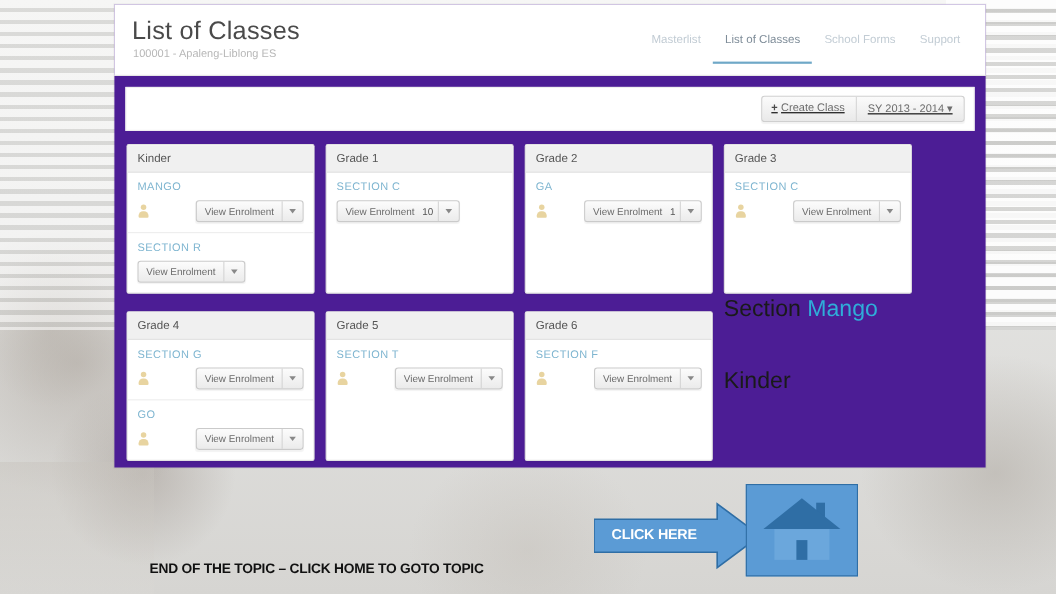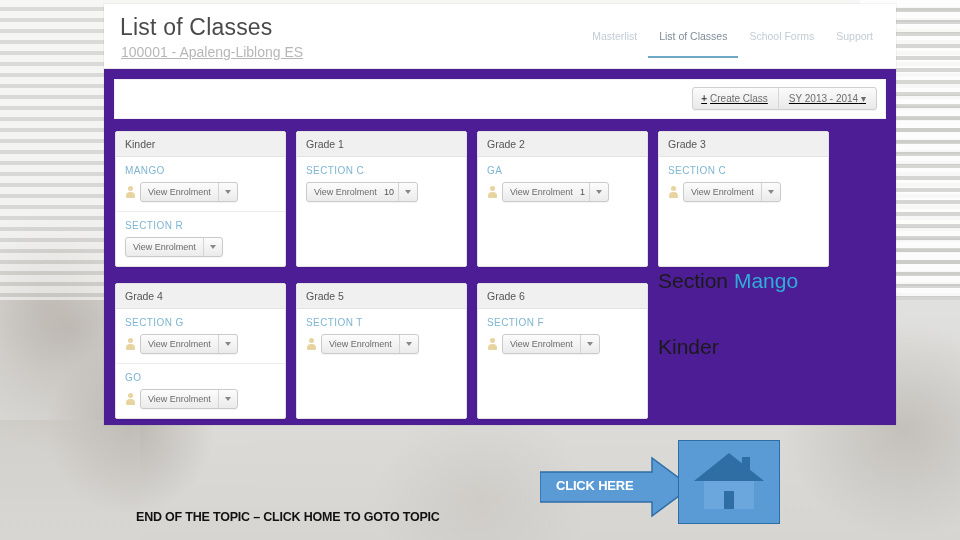--- a/index.html
+++ b/index.html
@@ -77,23 +77,22 @@
     top: 10px;
     font-size: 23px;
     color: #4a4a4a;
     font-weight: 400;
     letter-spacing: 0.2px;
   }
   .app-subtitle {
     position: absolute;
     left: 17px;
     top: 40px;
-    font-size: 14px;
+    font-size: 10px;
     color: #b7b7b7;
-    text-decoration: underline;
   }
   .nav {
     position: absolute;
     right: 12px;
     top: 22px;
     display: flex;
     align-items: flex-start;
     gap: 0px;
   }
   .nav-item {
@@ -174,21 +173,21 @@
   .section-row:last-child { border-bottom: none; }
   .section-name {
     font-size: 10px;
     color: #7eb5d0;
     letter-spacing: 0.4px;
     margin-bottom: 6px;
   }
   .enrol-line {
     display: flex;
     align-items: center;
-    justify-content: flex-start;
+    justify-content: space-between;
     gap: 4px;
   }
   .person-icon {
     width: 11px;
     height: 13px;
     position: relative;
     flex: none;
   }
   .person-icon::before {
     content: "";

